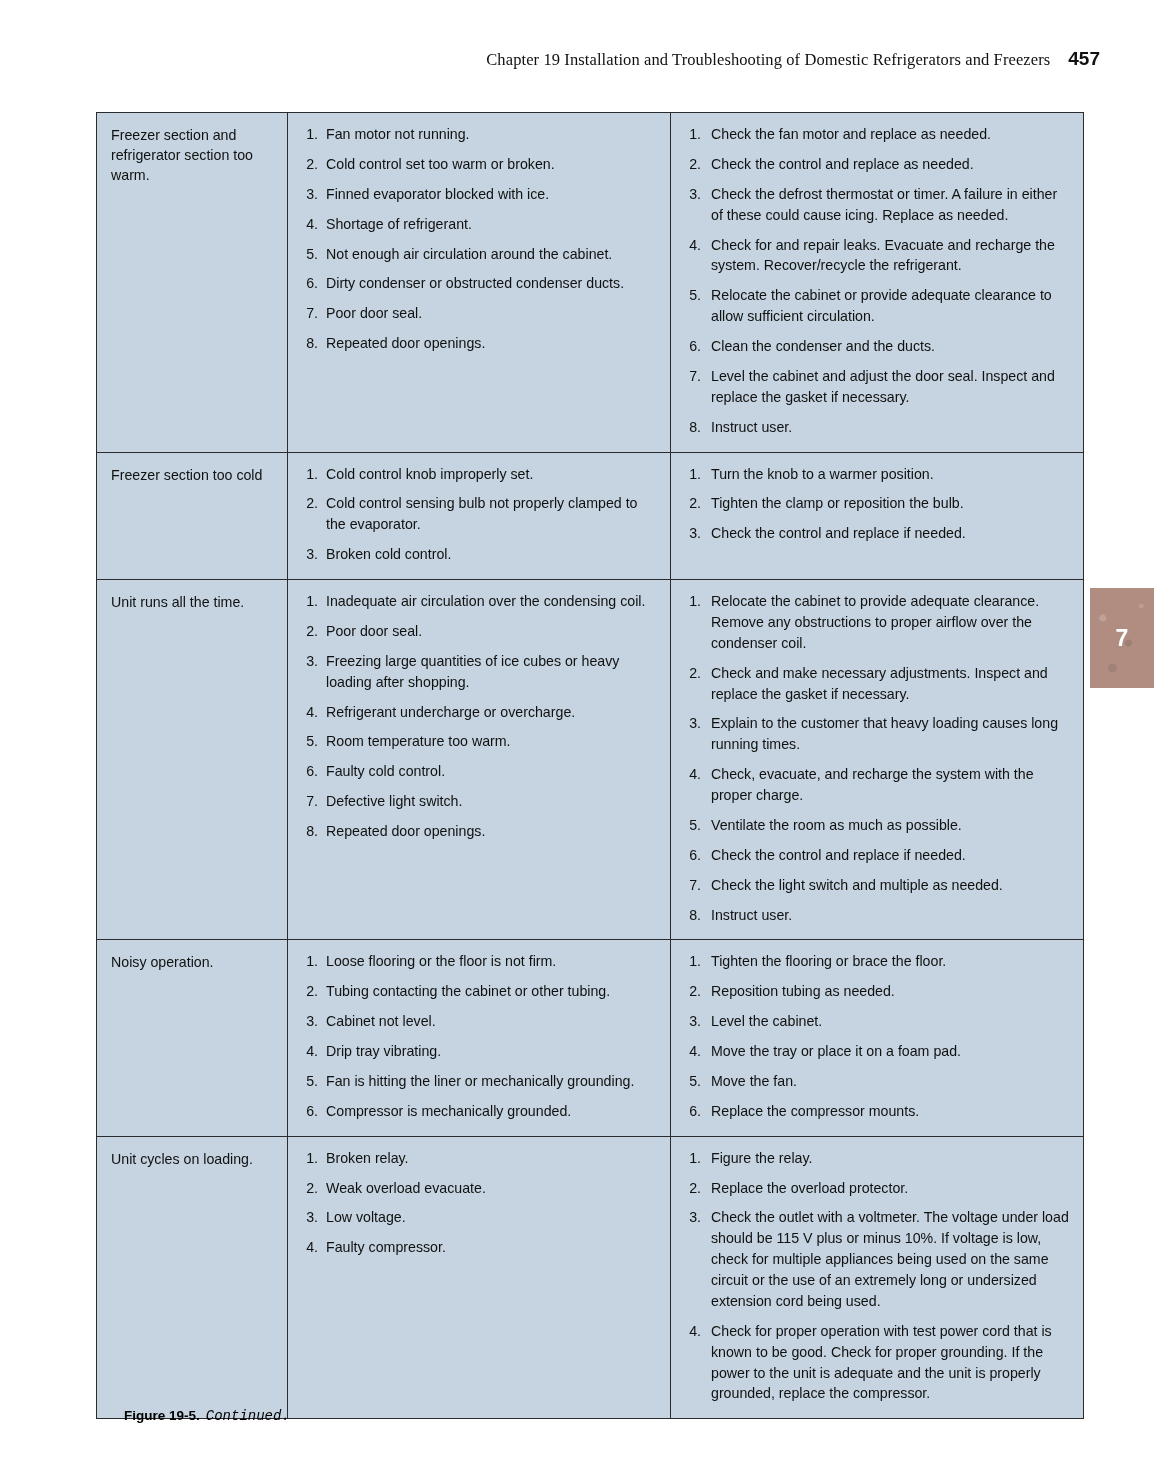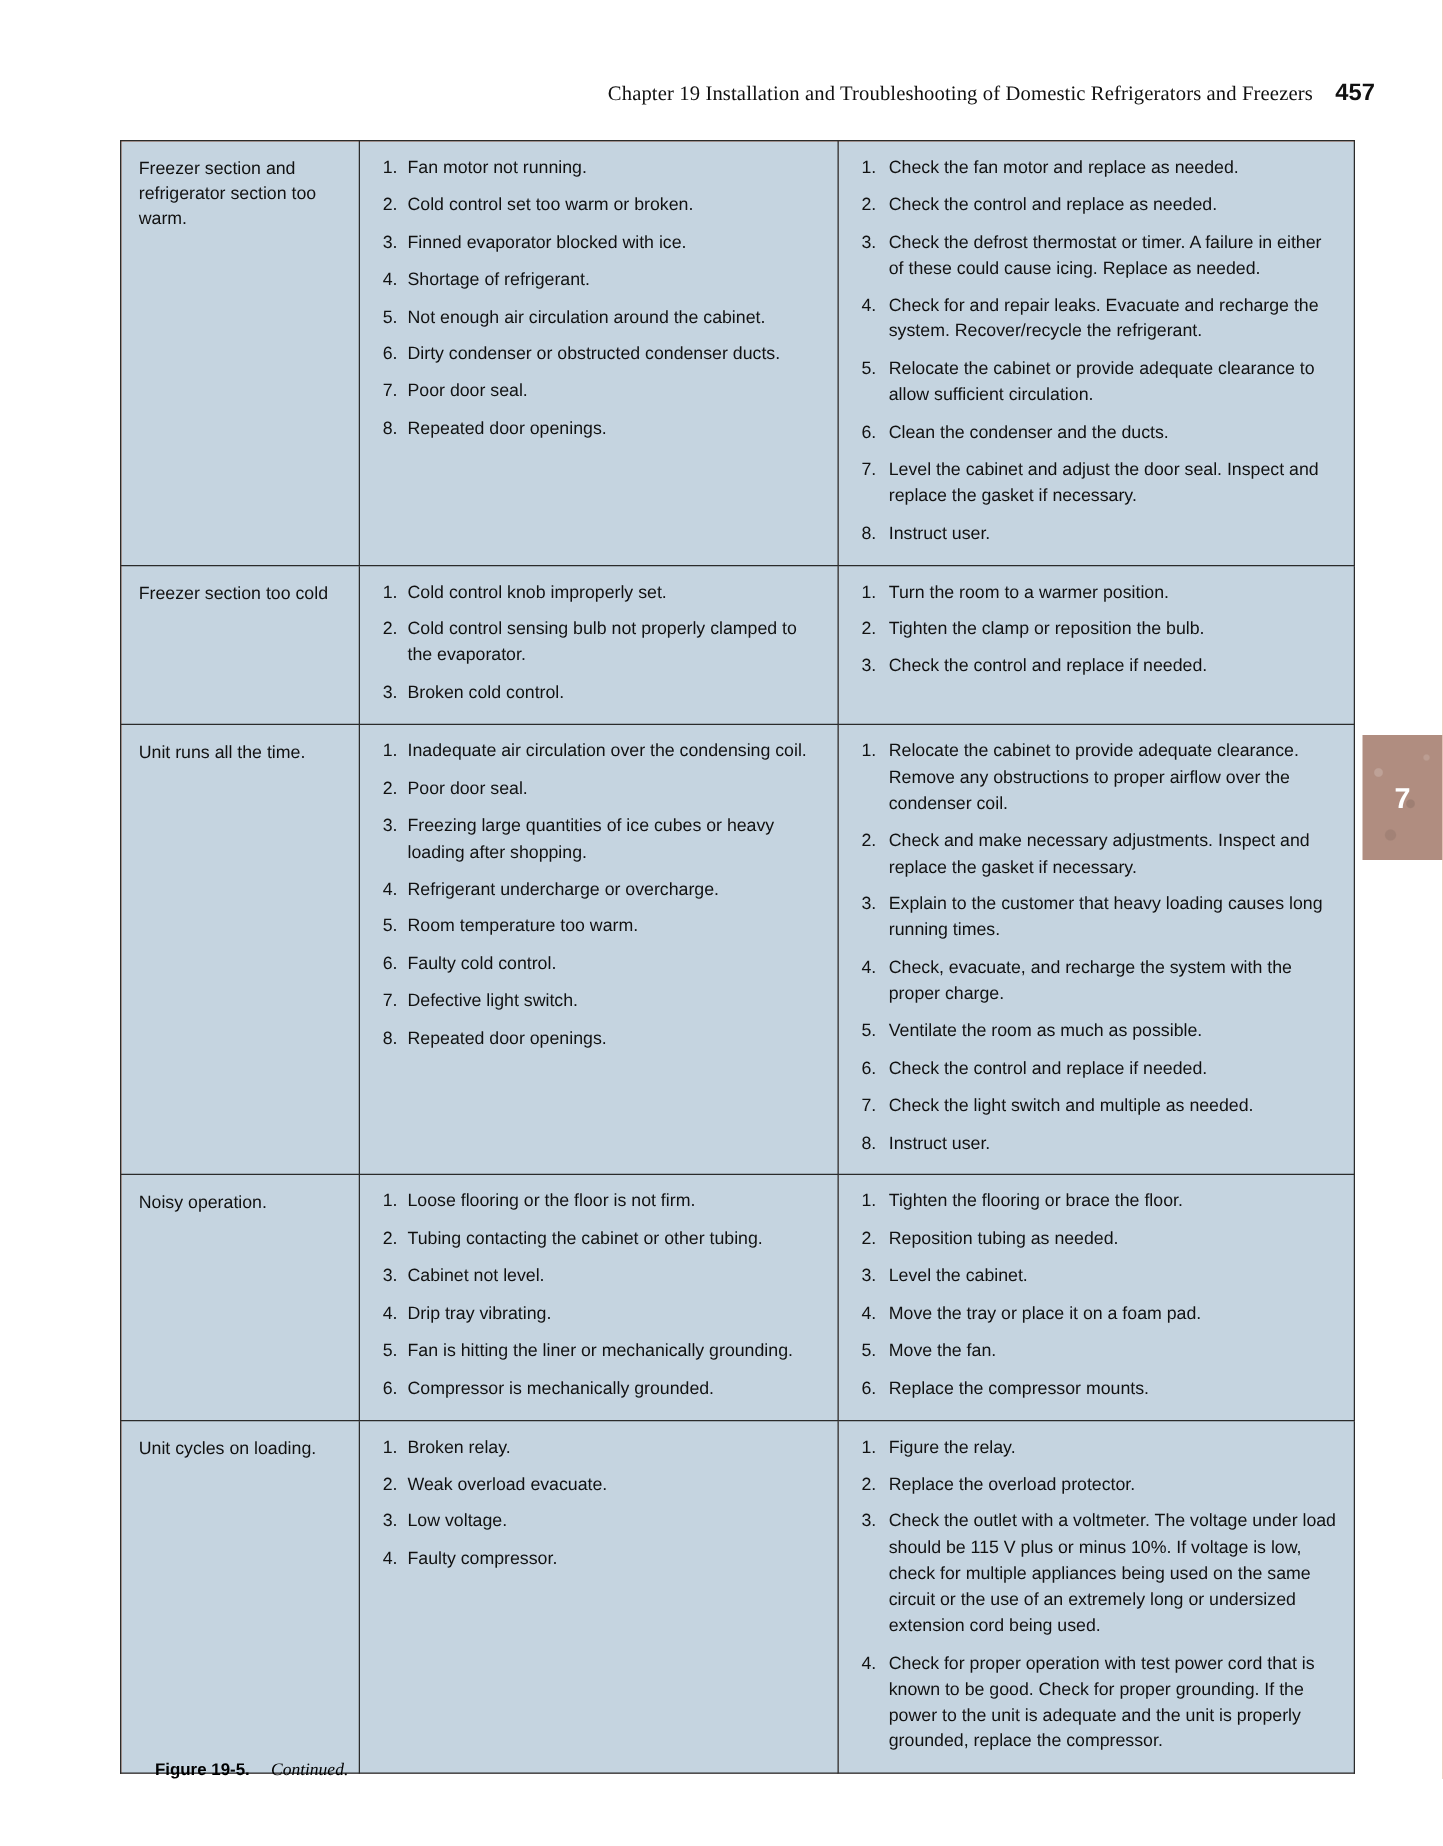--- a/index.html
+++ b/index.html
@@ -16,21 +16,21 @@
   }
   .page {
     position: relative;
     width: 1154px;
     height: 1477px;
     box-sizing: border-box;
   }
   
   .header {
     position: absolute;
-    top: 64px;
+    top: 48px;
     left: 0;
     width: 1100px;
     text-align: right;
     font-family: "Liberation Serif", serif;
     font-size: 16.5px;
     color: #111;
     white-space: nowrap;
   }
   .header .chapter-text {
     letter-spacing: 0.1px;
@@ -140,22 +140,23 @@
     color: #000;
   }
   .figure-caption .fig-label {
     font-family: "Liberation Sans", sans-serif;
     font-weight: bold;
     font-size: 13.5px;
     padding-left: 32px;
   }
   .figure-caption .fig-text {
     font-style: italic;
-    margin-left: 17px;
+    margin-left: 6px;
     font-size: 14px;
+    font-family: Liberation Mono, monospace;
   }
 </style>
 </head>
 <body>
 
 <div class="page">
 
   <div class="header">
     <span class="chapter-text">Chapter 19  Installation and Troubleshooting of Domestic Refrigerators and Freezers</span><span class="page-number">457</span>
   </div>
@@ -202,21 +203,21 @@
             </td>
             <td class="col-cause">
               <ol class="items">
                 <li><span class="num">1.</span><span>Cold control knob improperly set.</span></li>
                 <li><span class="num">2.</span><span>Cold control sensing bulb not properly clamped to the evaporator.</span></li>
                 <li><span class="num">3.</span><span>Broken cold control.</span></li>
               </ol>
             </td>
             <td class="col-remedy">
               <ol class="items">
-                <li><span class="num">1.</span><span>Turn the room to a warmer position.</span></li>
+                <li><span class="num">1.</span><span>Turn the knob to a warmer position.</span></li>
                 <li><span class="num">2.</span><span>Tighten the clamp or reposition the bulb.</span></li>
                 <li><span class="num">3.</span><span>Check the control and replace if needed.</span></li>
               </ol>
             </td>
           </tr>
           <tr>
             <td class="col-symptom">
               <div class="symptom-text">Unit runs all the time.</div>
             </td>
             <td class="col-cause">

